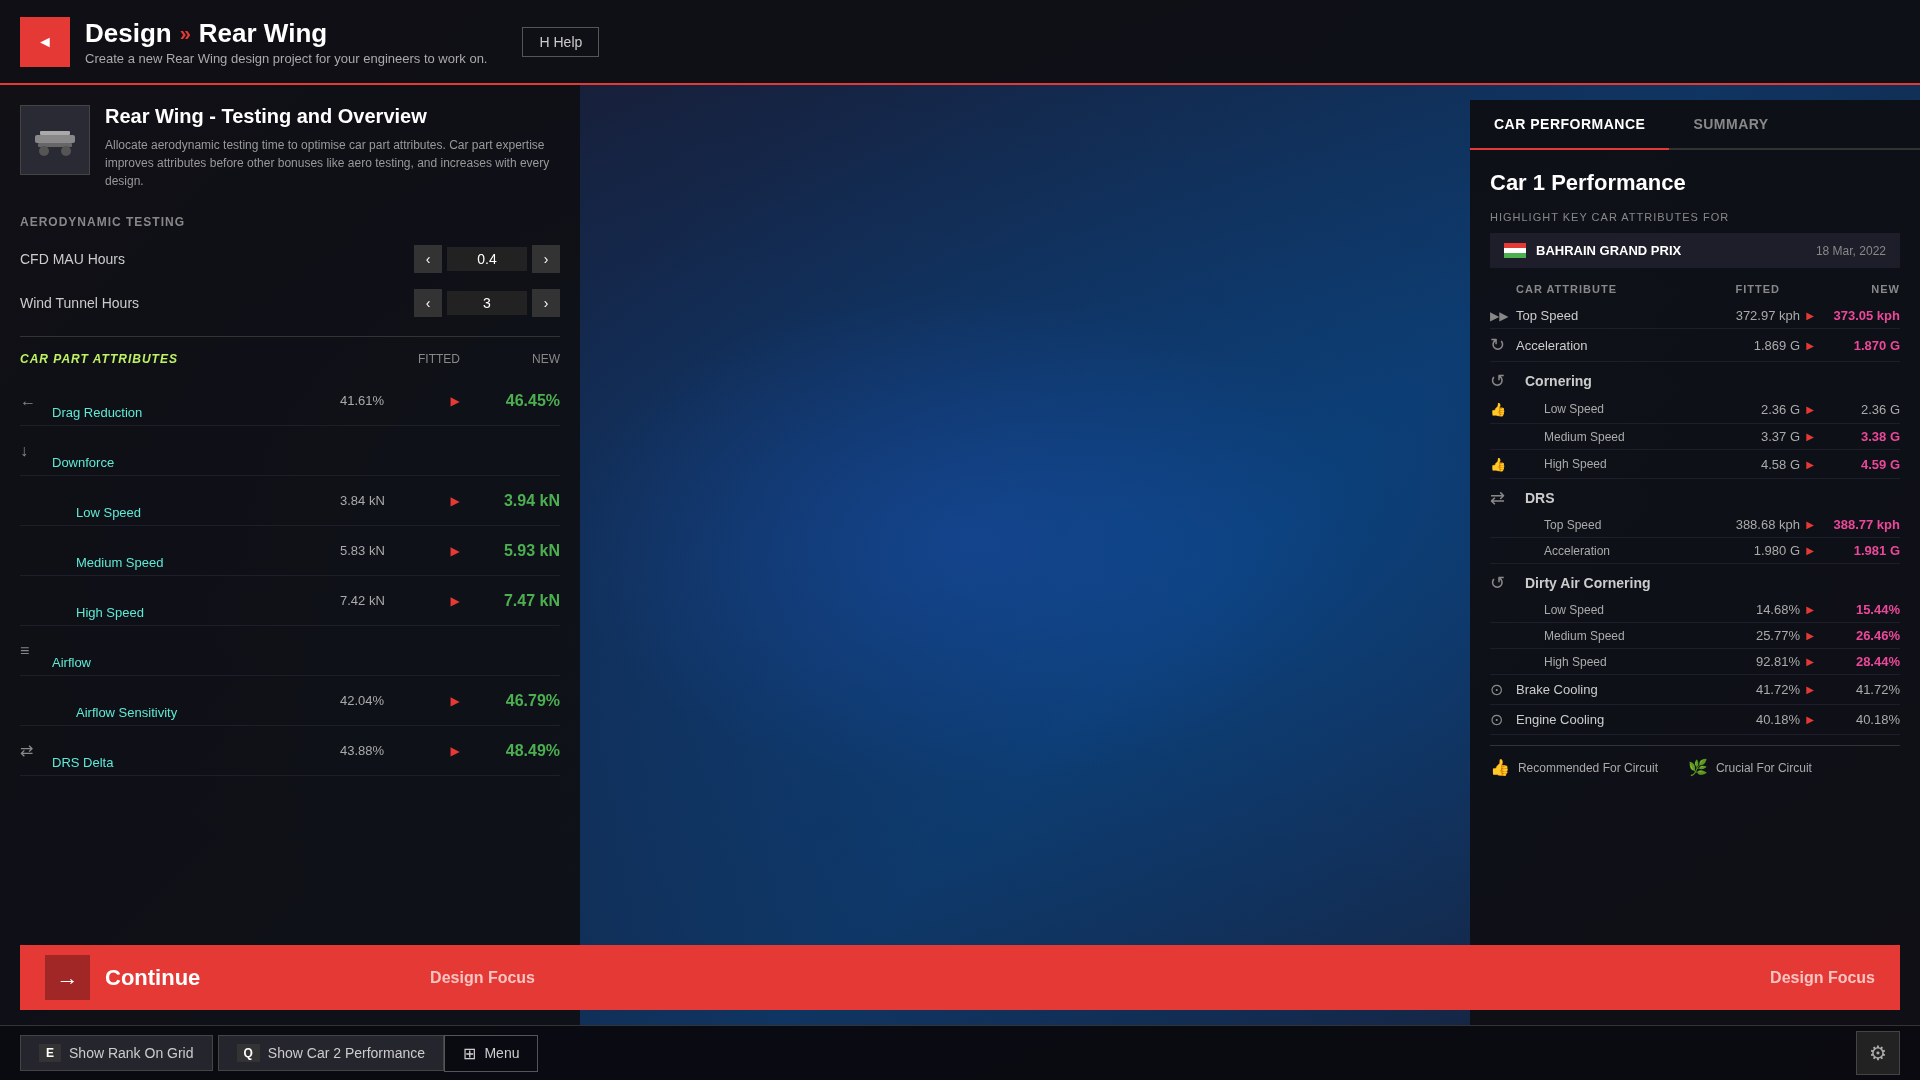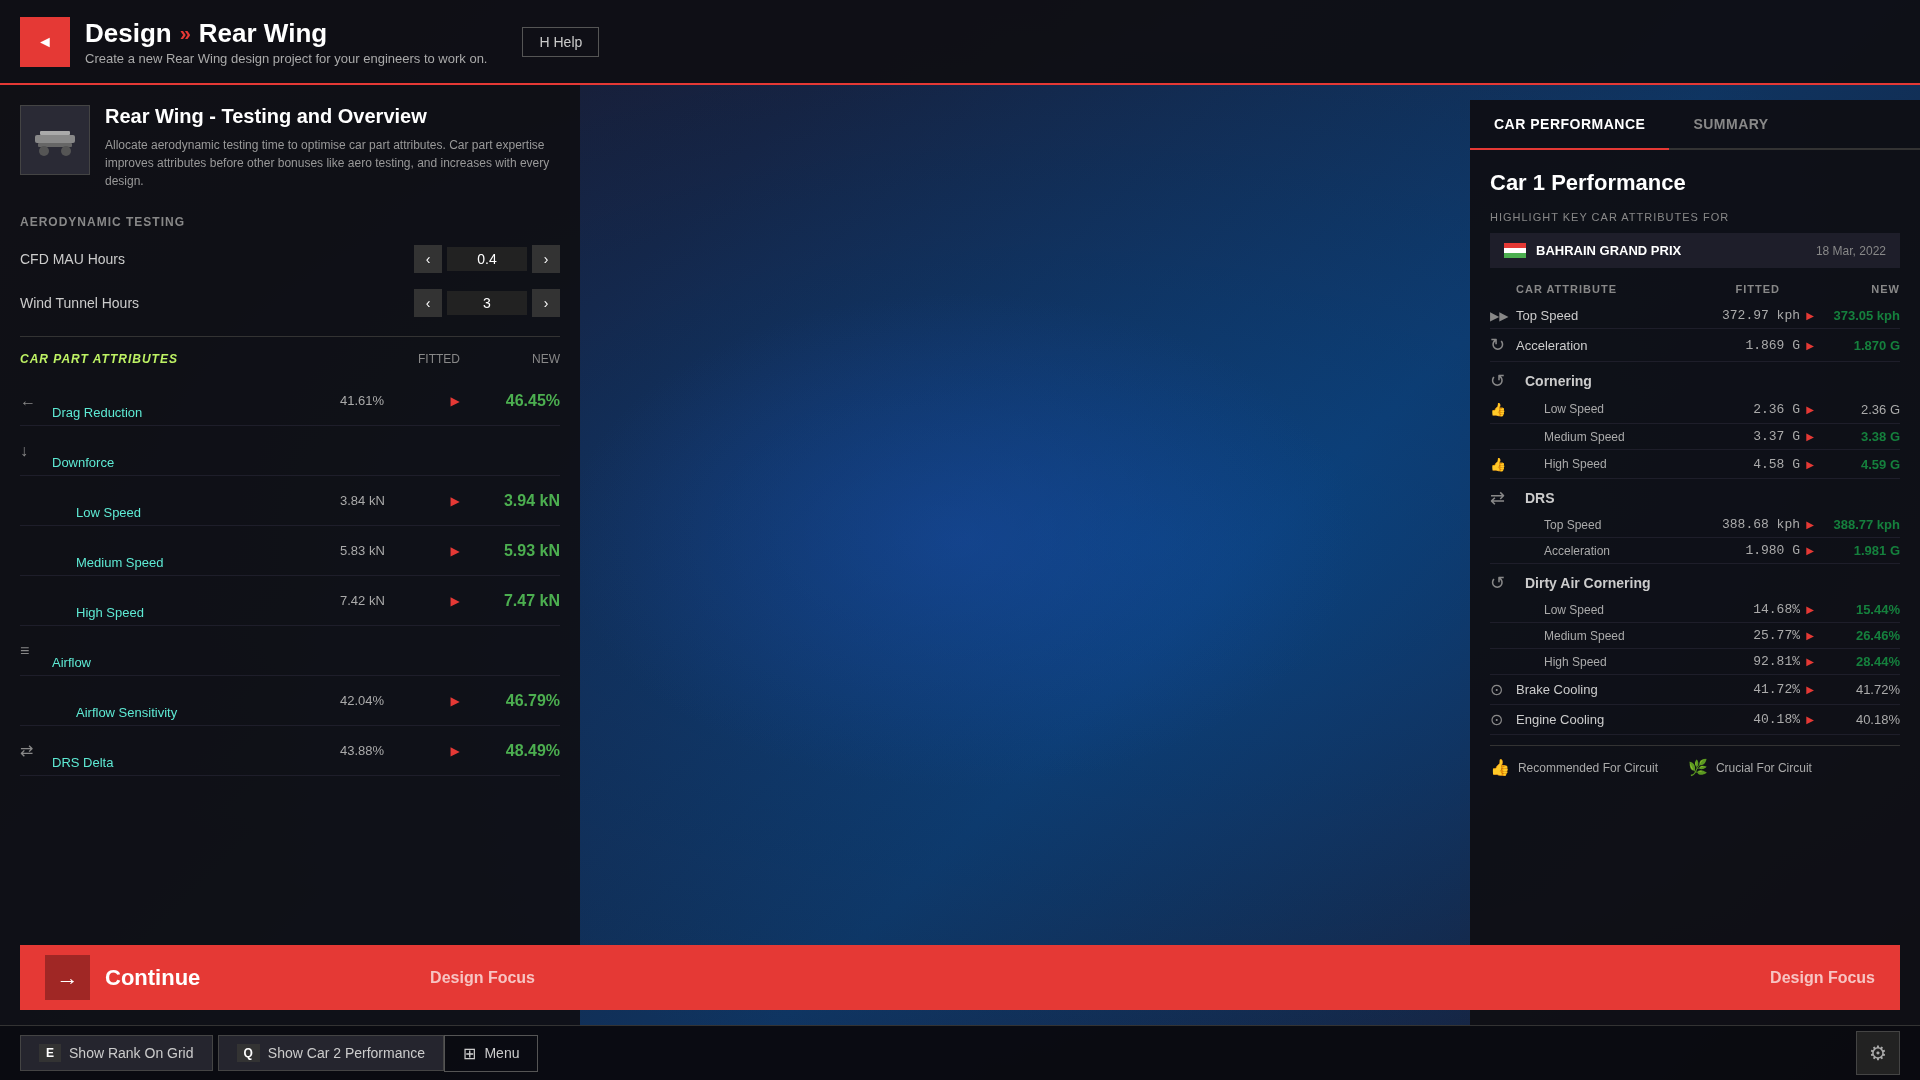--- a/index.html
+++ b/index.html
@@ -413,38 +413,37 @@
       padding-left: 28px;
       font-size: 12px;
       color: #aaa;
     }
 
     .perf-row-fitted {
       width: 120px;
       text-align: right;
       font-size: 13px;
       color: #aaa;
-      font-family: Liberation Mono, monospace;
     }
 
     .perf-row-arrow {
       width: 20px;
       text-align: center;
       color: #e53935;
       font-size: 10px;
     }
 
     .perf-row-new {
       width: 80px;
       text-align: right;
       font-size: 13px;
       font-weight: bold;
     }
 
-    .val-green { color: #15803d; }
+    .val-green { color: #ec4899; }
     .val-same { color: #aaa; font-weight: normal; }
 
     .group-header {
       display: flex;
       align-items: center;
       padding: 8px 0 3px 0;
     }
 
     .group-icon {
       width: 26px;

